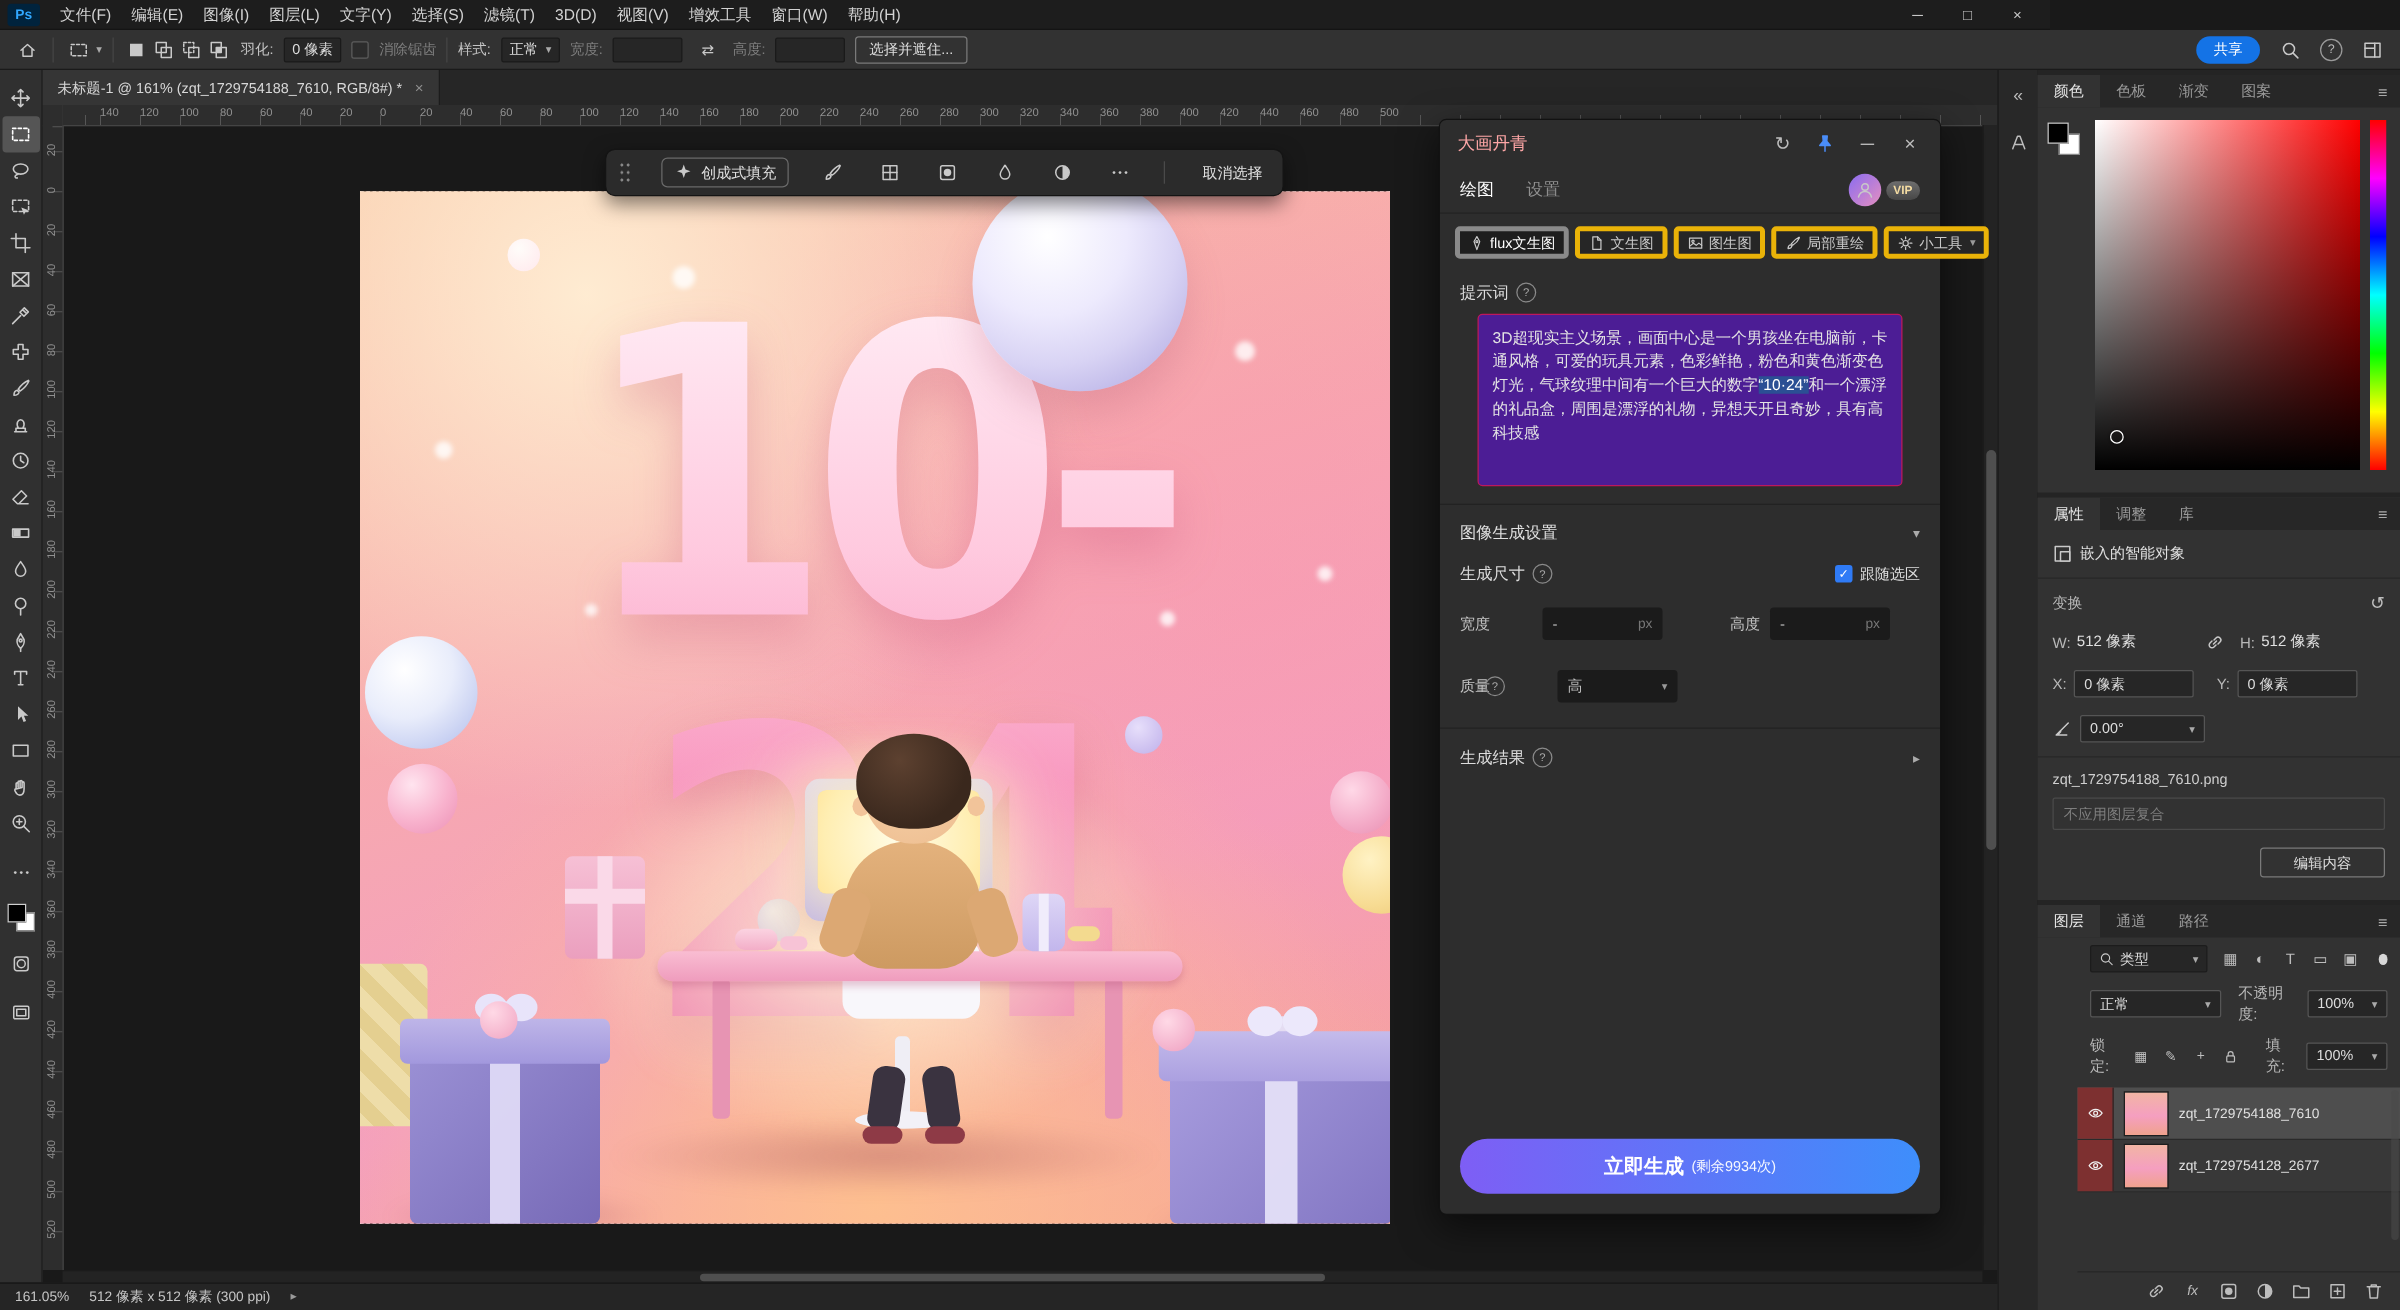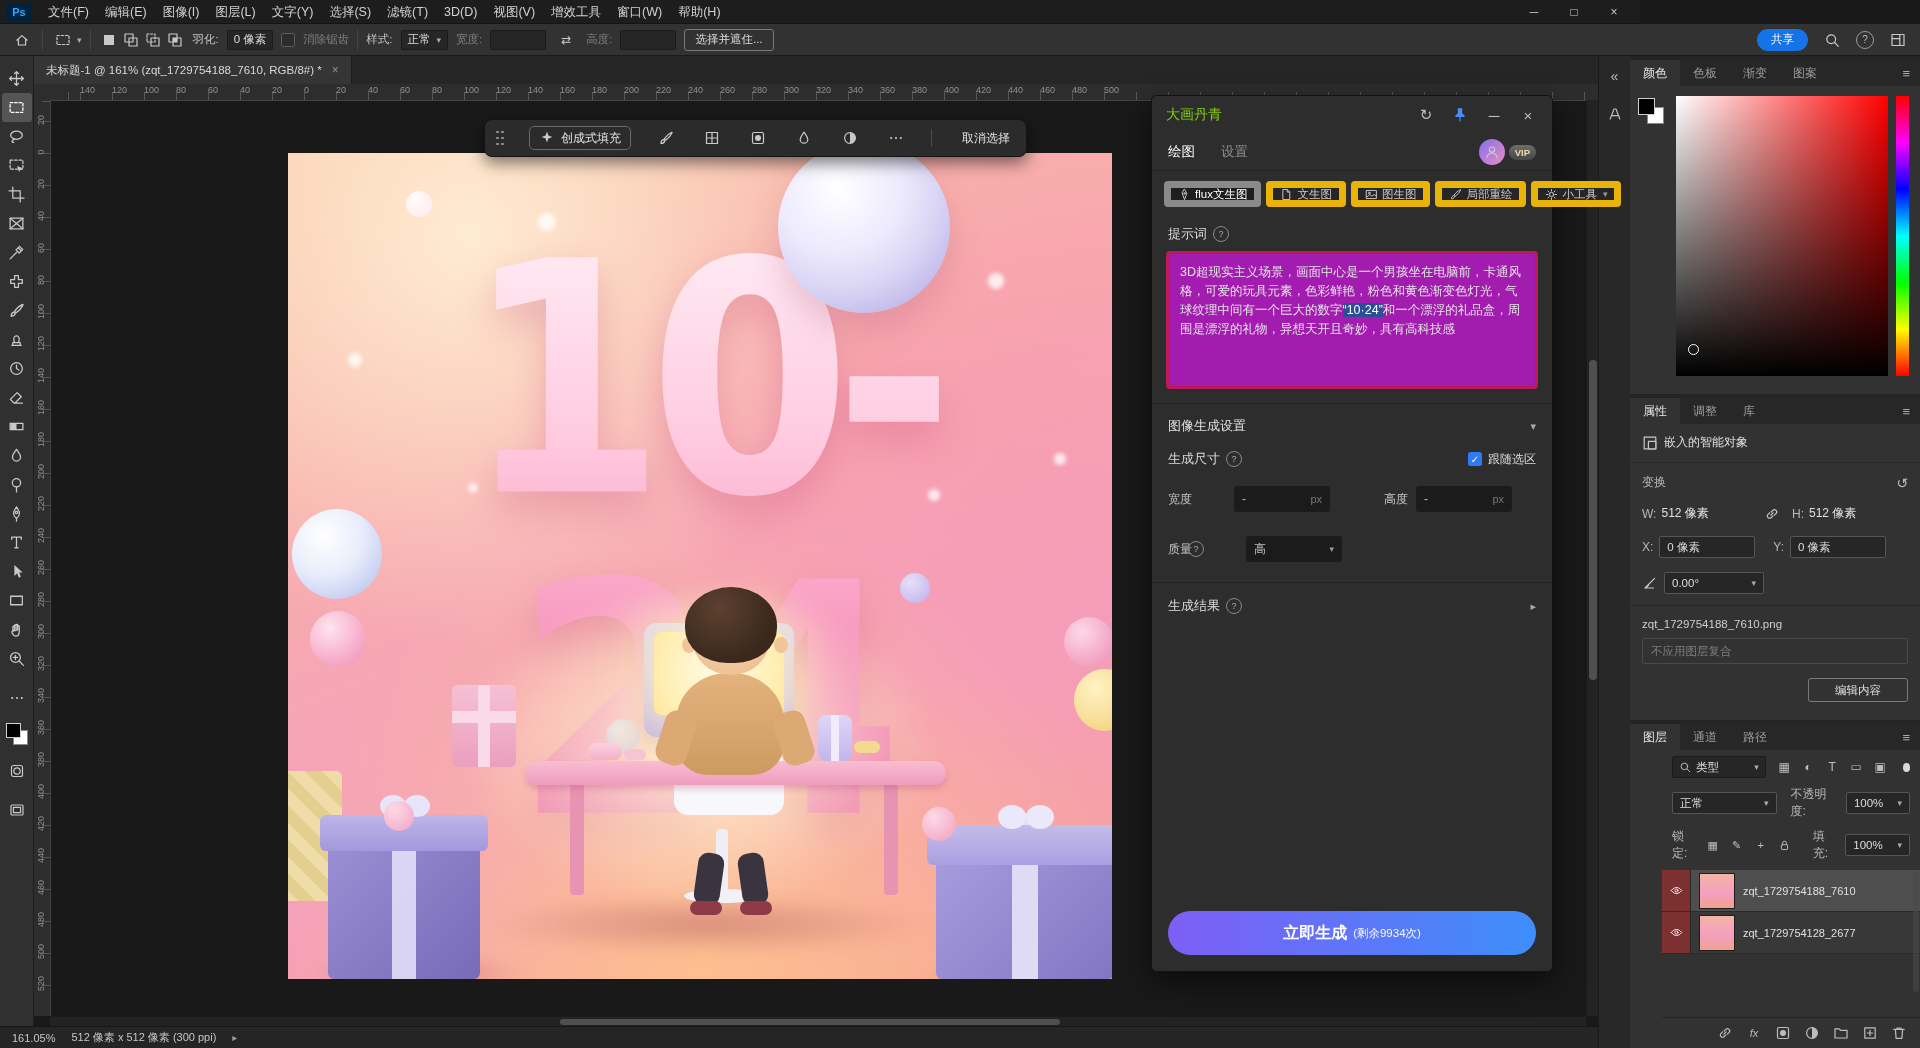--- a/index.html
+++ b/index.html
@@ -193,42 +193,42 @@
     color:#e2e2e2;font-size:12px;height:24px;padding:0 9px;font-family:inherit;white-space:nowrap;}
   .tb-icon{width:22px;height:22px;display:flex;align-items:center;justify-content:center;color:#c9c9c9;}
   .tb-sep{width:1px;height:18px;background:#4a4a4a;}
   .tb-deselect{background:transparent;border:none;color:#e0e0e0;font-size:12px;font-family:inherit;white-space:nowrap;}
 
   
   .plugin{position:absolute;left:1151px;top:95px;width:402px;height:877px;background:#2d2d2d;border:1px solid #121212;
     border-radius:6px;box-shadow:0 10px 30px rgba(0,0,0,.55);z-index:50;display:flex;flex-direction:column;
     box-sizing:border-box;}
   .pl-header{height:38px;display:flex;align-items:center;padding:0 14px;flex:0 0 auto;}
-  .pl-title{font-size:14px;color:#84cc16;}
+  .pl-title{font-size:14px;color:#fca5a5;}
   .pl-hicons{margin-left:auto;display:flex;align-items:center;gap:14px;}
   .ph-icon{width:20px;height:20px;display:flex;align-items:center;justify-content:center;color:#bdbdbd;font-size:15px;}
   .ph-icon.pin{color:#4a8df8;}
   .pl-tabs{height:36px;display:flex;align-items:center;padding:0 16px;gap:26px;border-bottom:1px solid #232323;flex:0 0 auto;}
   .pl-tab{font-size:13.5px;color:#8f8f8f;}
   .pl-tab.active{color:#ffffff;}
   .pl-account{margin-left:auto;display:flex;align-items:center;gap:4px;}
   .avatar{width:26px;height:26px;border-radius:50%;background:linear-gradient(135deg,#8a6cf0,#e58fc0);
     display:flex;align-items:center;justify-content:center;color:#fff;}
   .vip-badge{background:linear-gradient(180deg,#6e6e6e,#474747);color:#f3dba2;font-size:9.5px;font-weight:bold;
     border-radius:8px;padding:2px 6px;}
   .pl-modes{display:flex;gap:5px;padding:10px 12px 6px;flex:0 0 auto;}
-  .mode-pill{display:flex;align-items:center;gap:4px;background:#262626;border:7px solid #eab308;border-radius:4px;
+  .mode-pill{display:flex;align-items:center;gap:4px;background:#262626;border:4px solid #eab308;border-radius:4px;
     color:#c9c9c9;font-size:11.5px;height:26px;padding:0 7px;font-family:inherit;white-space:nowrap;}
   .mode-pill.active{background:#1e1e1e;border-color:#8a8a8a;color:#fff;}
   .mode-pill .mp-ch{font-size:9px;color:#9a9a9a;margin-left:2px;}
   .pl-row-label{display:flex;align-items:center;gap:6px;padding:12px 16px 8px;flex:0 0 auto;}
   .pl-label{font-size:13px;color:#dcdcdc;}
   .pl-q{width:14px;height:14px;border:1px solid #8a8a8a;border-radius:50%;display:flex;align-items:center;
     justify-content:center;font-size:9px;color:#aaa;}
-  .prompt-box{margin:0 14px;height:138px;background:#a21caf;border:3px solid #be185d;border-radius:4px;
+  .prompt-box{margin:0 30px;height:138px;background:#4c1d95;border:1px solid #be185d;border-radius:4px;
     padding:9px 11px;font-size:12.5px;line-height:19px;color:#e3e3e3;box-sizing:border-box;overflow:hidden;flex:0 0 auto;}
   .prompt-box .sel{background:#2b4f94;color:#fff;}
   .pl-section-h{display:flex;align-items:center;margin-top:14px;border-top:1px solid #222;padding:13px 16px;flex:0 0 auto;}
   .pl-section-h .sec-ch{margin-left:auto;color:#aaa;font-size:11px;}
   .pl-sec-title{font-size:13px;color:#e0e0e0;}
   .pl-size-row{display:flex;align-items:center;gap:6px;padding:2px 16px 10px;flex:0 0 auto;}
   .follow{margin-left:auto;display:flex;align-items:center;gap:6px;}
   .checkbox{width:14px;height:14px;background:#2f7bf6;border-radius:2.5px;display:flex;align-items:center;
     justify-content:center;color:#fff;font-size:10px;}
   .follow-label{font-size:12px;color:#ddd;}

